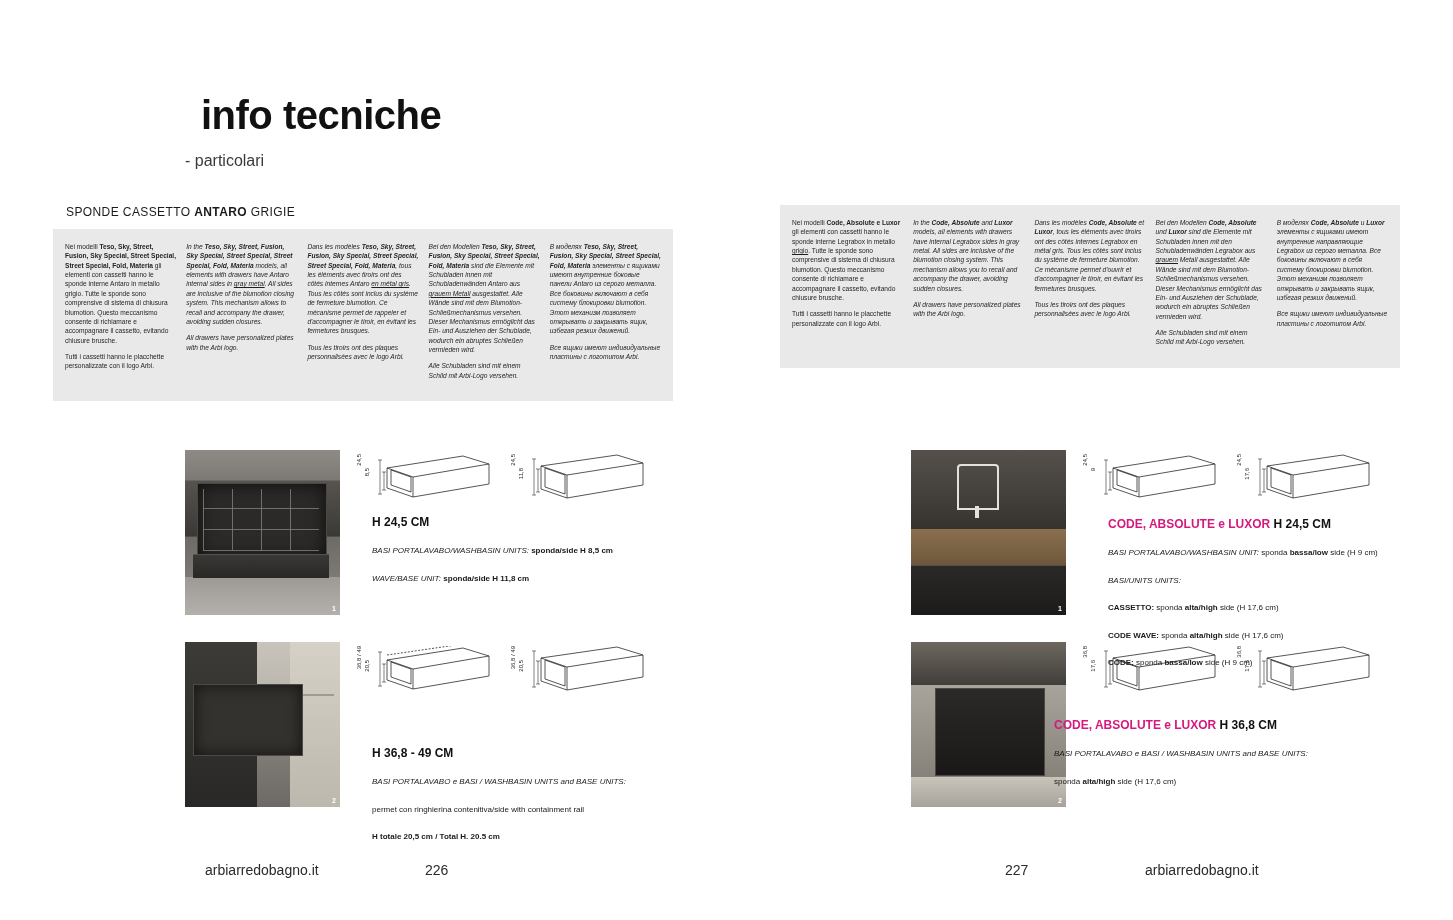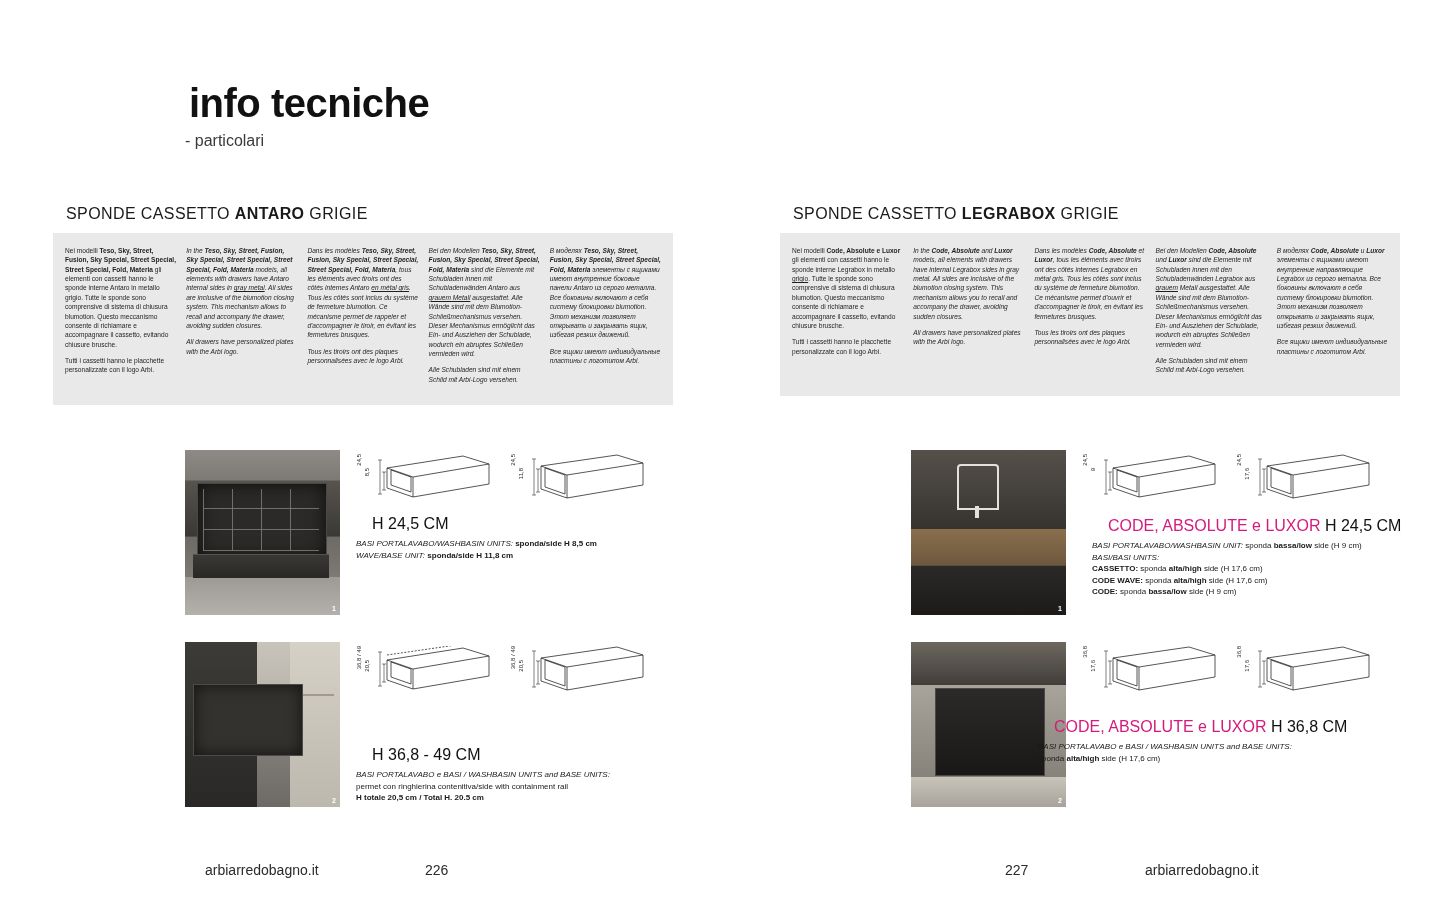--- a/index.html
+++ b/index.html
@@ -25,41 +25,41 @@
   .title-block {
     position: absolute;
     left: 185px;
     top: 78px;
   }
   .title-main {
     font-size: 40px;
     font-weight: bold;
     letter-spacing: -0.5px;
     color: #111;
-    margin: 4px;
+    margin: 16px;
     line-height: 1.05;
   }
   .title-sub {
     font-size: 16px;
     color: #3a3a3a;
     margin-top: 8px;
     font-weight: 400;
   }
 
   
   .col {
     position: absolute;
     top: 205px;
     width: 620px;
   }
   .col-left { left: 53px; }
   .col-right { left: 780px; }
 
   .section-head {
-    font-size: 16px;
+    font-size: 12px;
     letter-spacing: 0.4px;
     color: #1a1a1a;
     margin: 0 0 10px 13px;
   }
   .section-head b { font-weight: bold; }
 
   
   .textbox {
     background: #e9e9e9;
     padding: 13px 12px 14px 12px;
@@ -223,32 +223,32 @@
   .vlabel.b { position: absolute; left: 8px; top: 14px; }
 
   svg.tech { display: block; }
 
   
   .caption {
     margin-left: 171px;
     margin-top: 6px;
   }
   .cap-h {
-    font-size: 16px;
-    font-weight: normal;
+    font-size: 12px;
+    font-weight: bold;
     color: #111;
     margin: 0 0 5px 0;
     padding-left: 16px;
   }
   .cap-h.magenta { color: #d6197d; }
   .cap-line {
     font-size: 8px;
     color: #1a1a1a;
     line-height: 1.45;
-    margin: 0;
+    margin: 16px;
   }
   .cap-line b { font-weight: bold; }
 
   
   .footer {
     position: absolute;
     bottom: 42px;
     font-size: 14px;
     color: #2a2a2a;
   }
@@ -412,23 +412,20 @@
       <div class="cap-h">H 36,8 - 49 CM</div>
       <div>
           <p class="cap-line"><i>BASI PORTALAVABO e BASI / WASHBASIN UNITS and BASE UNITS:</i></p>
           <p class="cap-line">permet con ringhierina contenitiva/side with containment rail</p>
           <p class="cap-line"><b>H totale 20,5 cm / Total H. 20.5 cm</b></p>
         </div>
     </div>
   </div>
 
   <div class="col col-right">
-    <div class="section-head">
-      <span>SPONDE CASSETTO </span><b>LEGRABOX</b><span> GRIGIE</span>
-    </div>
 
     <div class="textbox">
       <div class="tcol it">
           <p>Nei modelli <b>Code, Absolute e Luxor</b> gli elementi con cassetti hanno le sponde interne Legrabox in metallo <u>grigio</u>. Tutte le sponde sono comprensive di sistema di chiusura blumotion. Questo meccanismo consente di richiamare e accompagnare il cassetto, evitando chiusure brusche.</p>
           <p>Tutti i cassetti hanno le placchette personalizzate con il logo Arbi.</p>
         </div>
       <div class="tcol en">
           <p>In the <b>Code, Absolute</b> and <b>Luxor</b> models, all elements with drawers have internal Legrabox sides in gray metal. All sides are inclusive of the blumotion closing system. This mechanism allows you to recall and accompany the drawer, avoiding sudden closures.</p>
           <p>All drawers have personalized plates with the Arbi logo.</p>
         </div>
@@ -497,21 +494,21 @@
     </div>
   </div>
 
   <div style="position:absolute; left:911px; top:517px; width:520px;">
     <div class="caption" style="margin-left:181px; margin-top:0;">
       <div class="cap-h magenta">
         <span>CODE, ABSOLUTE e LUXOR</span><span style="color:#111;"> H 24,5 CM</span>
       </div>
       <div>
           <p class="cap-line"><i>BASI PORTALAVABO/WASHBASIN UNIT:</i> sponda <b>bassa/low</b> side (H 9 cm)</p>
-          <p class="cap-line"><i>BASI/BASI UNITS:</i></p>
+          <p class="cap-line"><i>BASI/UNITS UNITS:</i></p>
           <p class="cap-line"><b>CASSETTO:</b> sponda <b>alta/high</b> side (H 17,6 cm)</p>
           <p class="cap-line"><b>CODE WAVE:</b> sponda <b>alta/high</b> side (H 17,6 cm)</p>
           <p class="cap-line"><b>CODE:</b> sponda <b>bassa/low</b> side (H 9 cm)</p>
         </div>
     </div>
   </div>
 
   <div class="row" style="left:911px; top:642px;">
     <div class="photo ph-d">
       <div class="top"></div>

